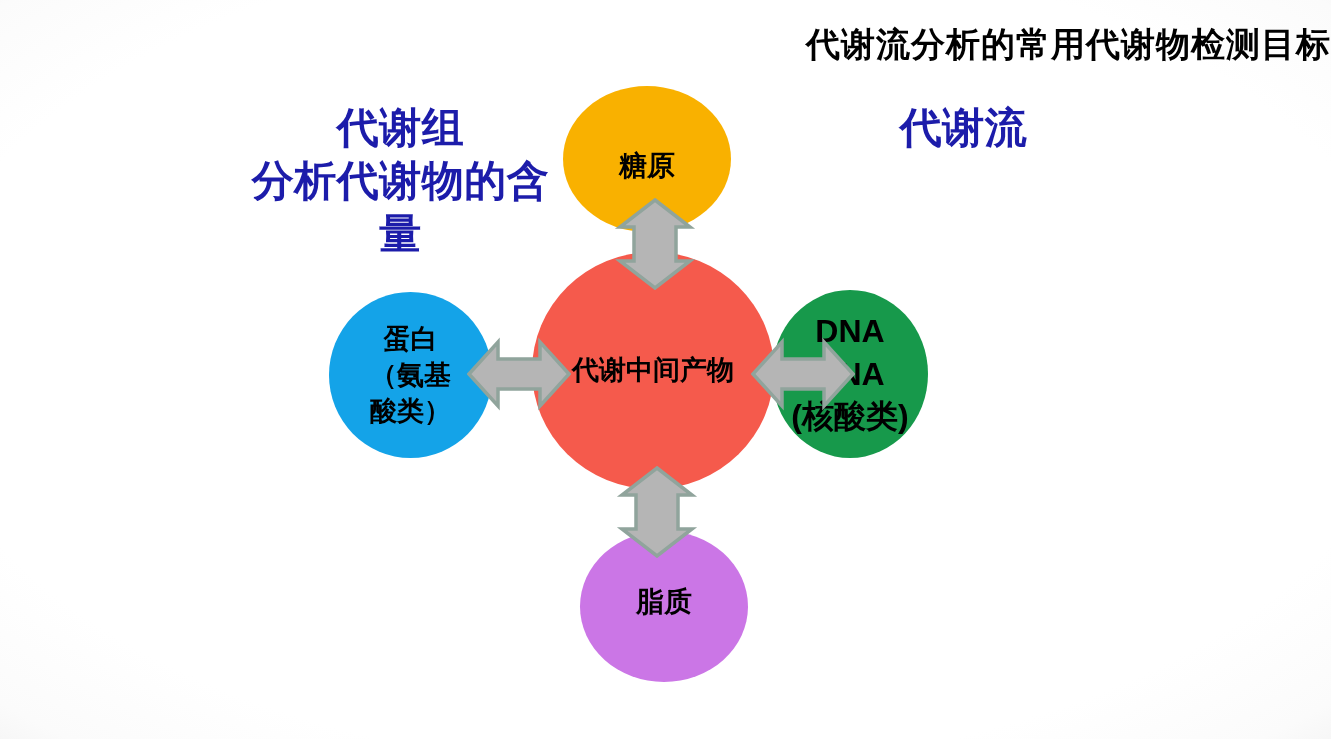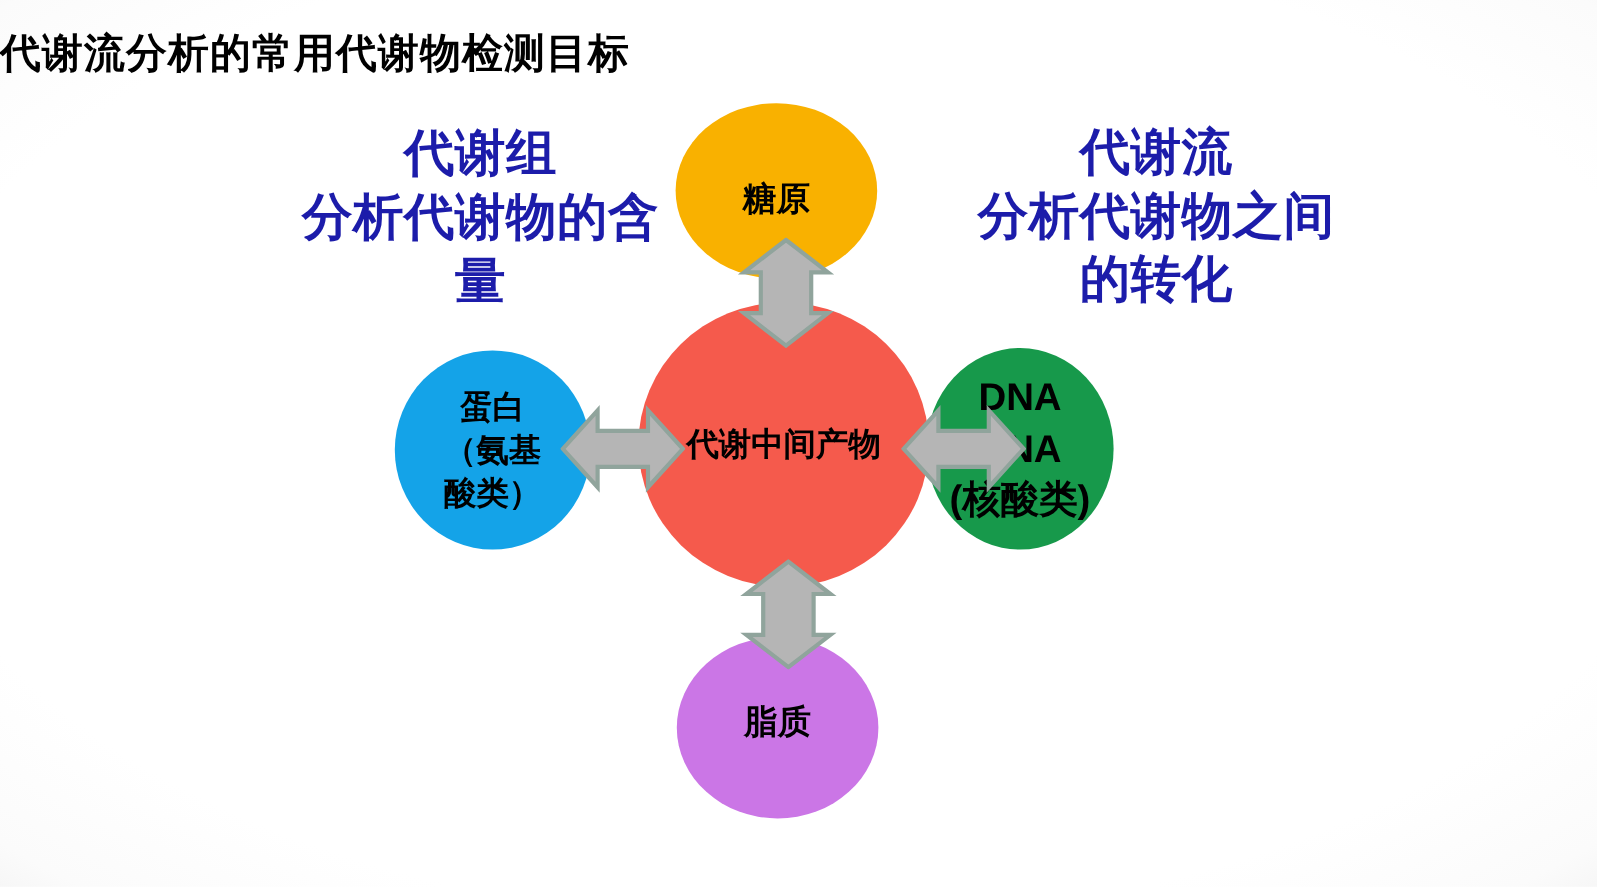--- a/index.html
+++ b/index.html
@@ -10,21 +10,21 @@
     overflow: hidden;
     background: radial-gradient(ellipse 78% 78% at 50% 48%, #ffffff 72%, #fbfbfb 88%, #efefef 100%);
     font-family: "Liberation Sans", "DejaVu Sans", sans-serif;
     font-weight: bold;
   }
   .title {
     position: absolute;
     top: 22px;
     left: 0;
     width: 100%;
-    text-align: left;
+    text-align: right;
     font-size: 34px;
     letter-spacing: 1px;
   }
   .annotation {
     position: absolute;
     text-align: center;
     font-size: 42px;
     line-height: 1.26;
     letter-spacing: 0.5px;
   }
@@ -38,21 +38,21 @@
     align-items: center;
     justify-content: center;
     text-align: center;
     color: #000;
     z-index: 2;
     line-height: 1.34;
   }
   .node-top    { left: 563px; top:  86px; width: 168px; height: 146px; font-size: 28px; padding-top: 14px; box-sizing: border-box; gap: 36px; }
   .node-left   { left: 329px; top: 292px; width: 163px; height: 166px; font-size: 27px; }
   .node-right  { left: 772px; top: 290px; width: 156px; height: 168px; font-size: 32px; }
-  .node-bottom { left: 564px; top: 531px; width: 168px; height: 151px; font-size: 28px; padding-bottom: 10px; box-sizing: border-box; }
+  .node-bottom { left: 580px; top: 531px; width: 168px; height: 151px; font-size: 28px; padding-bottom: 10px; box-sizing: border-box; }
   .node-center { left: 532px; top: 252px; width: 242px; height: 237px; font-size: 27px; }
   .arrow {
     position: absolute;
     z-index: 3;
   }
   .arrow polygon { stroke-width: 3.5; stroke-linejoin: miter; }
   .arrow-top    { left: 612px; top: 198px; }
   .arrow-bottom { left: 614px; top: 466px; }
   .arrow-left   { left: 467px; top: 334px; }
   .arrow-right  { left: 751px; top: 334px; }
@@ -64,21 +64,20 @@
 
   <div class="title" style="color: rgb(0, 0, 0);">代谢流分析的常用代谢物检测目标</div>
 
   <div class="annotation left" style="color: rgb(28, 28, 170);">
     <div>代谢组</div>
     <div>分析代谢物的含量</div>
   </div>
 
   <div class="annotation right" style="color: rgb(28, 28, 170);">
     <div>代谢流</div>
-    <div>分析代谢物之间的转化</div>
   </div>
 
   <div class="node node-top" style="background-color: rgb(249, 177, 0);">
     <div>糖原</div>
   </div>
 
   <div class="node node-left" style="background-color: rgb(20, 163, 232);">
     <div>蛋白</div>
     <div>（氨基</div>
     <div>酸类）</div>

